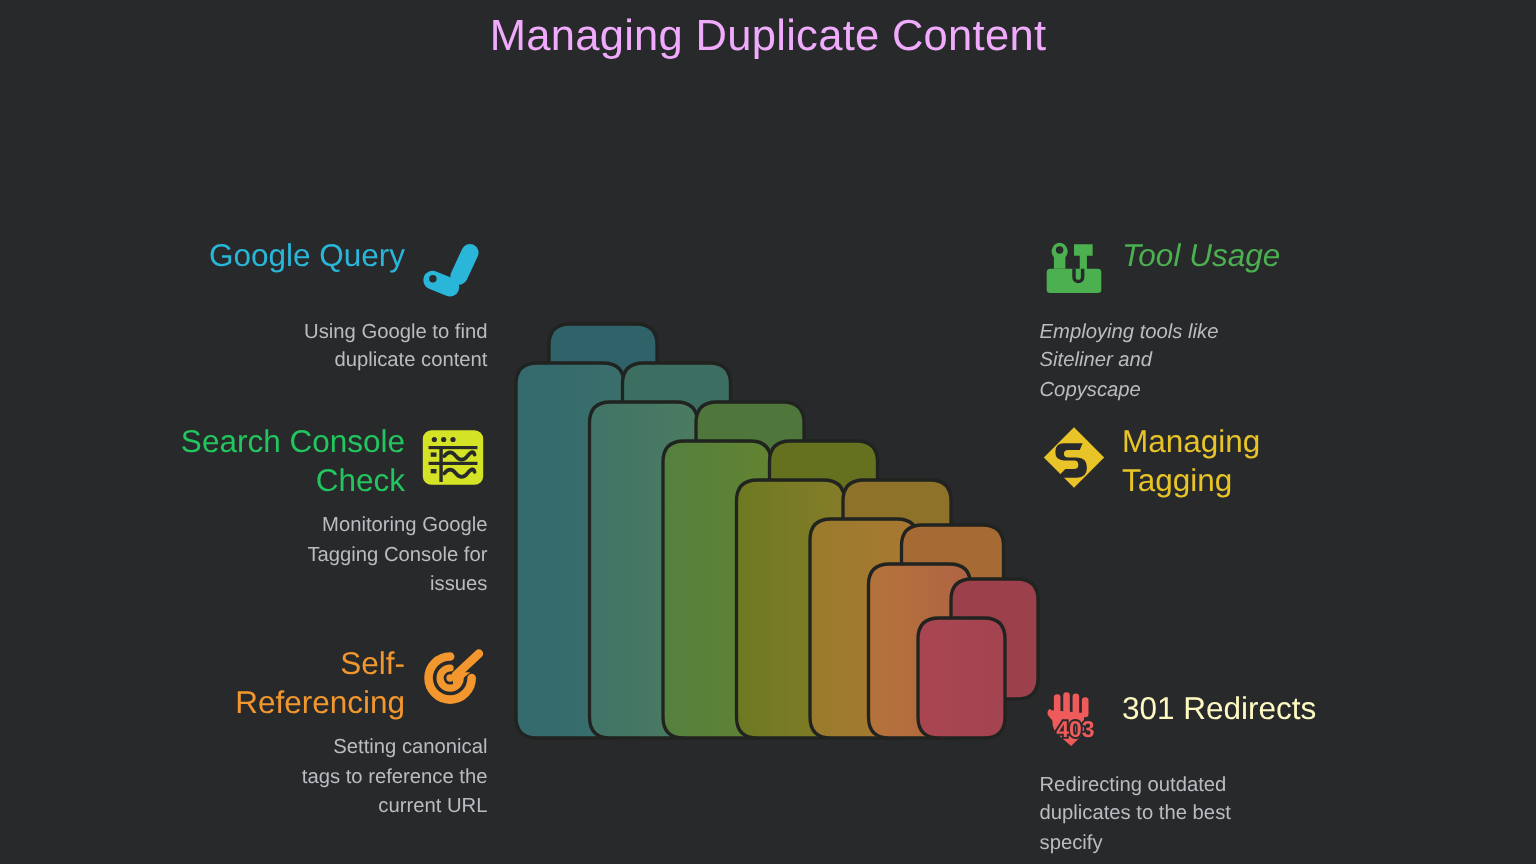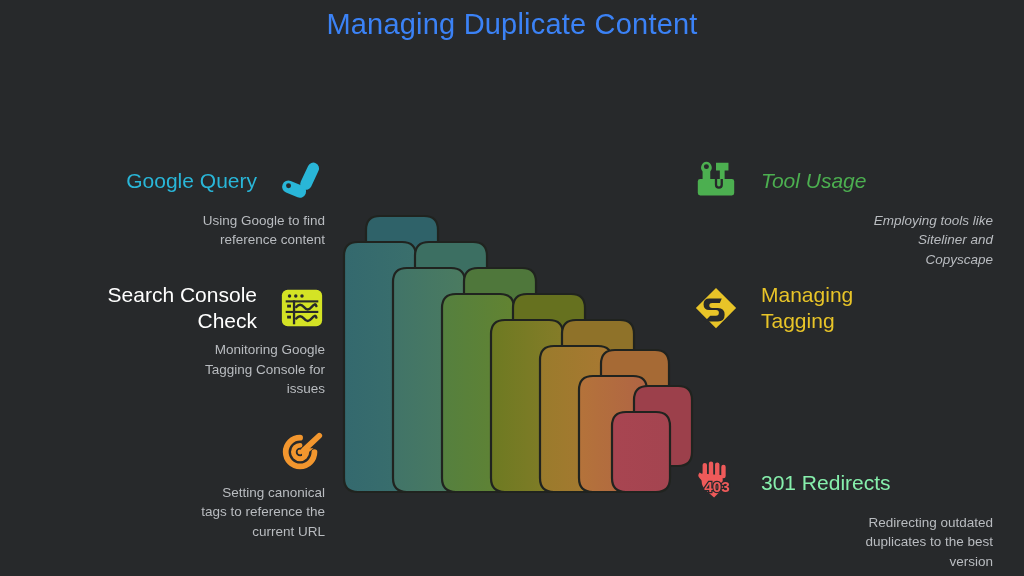--- a/index.html
+++ b/index.html
@@ -37,22 +37,21 @@
   .col-right { left: 693px; width: 300px; }
 
   .item {
     position: absolute;
     width: 100%;
   }
 
   
   .head {
     display: flex;
-    align-items: center;
-    gap: 22px;
+    gap: 9px;
   }
   .col-left .head { justify-content: flex-end; }
   .col-right .head { justify-content: flex-start; }
 
   .head-label {
     font-size: 21px;
     font-weight: 500;
     line-height: 1.22;
     white-space: pre-line;
   }
@@ -60,42 +59,42 @@
   .col-right .head-label { text-align: left; }
 
   .desc {
     margin-top: 7px;
     font-size: 13.5px;
     line-height: 1.43;
     color: #b9bcc0;
     white-space: pre-line;
   }
   .col-left .desc  { text-align: right; }
-  .col-right .desc { text-align: right; }
+  .col-right .desc { text-align: left; }
 
   .icon {
     flex: 0 0 auto;
     width: 46px;
     height: 46px;
     display: block;
   }
 
   
   #funnel {
     position: absolute;
     left: 330px;
     top: 168px;
     width: 364px;
     height: 330px;
   }
 </style>
 </head>
 <body style="background: rgb(39, 41, 43);">
 
-<div id="page-title" style="color: #3b82f6;">Managing Duplicate Content</div>
+<div id="page-title" style="color: #f0abfc;">Managing Duplicate Content</div>
 
 <div id="funnel">
   <svg width="364" height="330" viewBox="0 0 364 330">
     <defs>
       <linearGradient id="g0" x1="0" y1="0" x2="1" y2="0">
         <stop offset="0" stop-color="#34696e"></stop>
           <stop offset="1" stop-color="#3a6f6c"></stop>
       </linearGradient>
       <linearGradient id="g1" x1="0" y1="0" x2="1" y2="0">
         <stop offset="0" stop-color="#417468"></stop>
@@ -170,26 +169,26 @@
       <div class="head-label" id="left-label-0" style="color: rgb(41, 182, 216);">Google Query</div>
       <svg class="icon" viewBox="0 0 48 48">
         <g fill="#29b6d8">
           <rect x="3" y="26" width="26" height="13" rx="6.5" transform="rotate(22 16 32)"></rect>
           <rect x="26" y="4" width="12" height="30" rx="6" transform="rotate(25 32 19)"></rect>
           <circle cx="10" cy="29" r="2.6" fill="#27292b"></circle>
         </g>
       </svg>
     </div>
     <div class="desc" id="left-desc-0">Using Google to find
-reference content</div>
+duplicate content</div>
   </div>
 
   <div class="item" id="left-item-1" style="top: 152px;">
     <div class="head">
-      <div class="head-label" id="left-label-1" style="color: #ffffff;">Search Console
+      <div class="head-label" id="left-label-1" style="color: #22c55e;">Search Console
 Check</div>
       <svg class="icon" viewBox="0 0 48 48">
         <rect x="3" y="5" width="42" height="38" rx="6" fill="#d4e325"></rect>
         <circle cx="11" cy="11.5" r="1.8" fill="#27292b"></circle>
         <circle cx="17.5" cy="11.5" r="1.8" fill="#27292b"></circle>
         <circle cx="24" cy="11.5" r="1.8" fill="#27292b"></circle>
         <rect x="7" y="16" width="34" height="2.2" fill="#27292b"></rect>
         <rect x="14.5" y="16" width="2.4" height="25" fill="#27292b"></rect>
         <rect x="7" y="27" width="34" height="2.2" fill="#27292b"></rect>
         <rect x="8.5" y="20.5" width="4" height="3" fill="#27292b"></rect>
@@ -198,20 +197,22 @@
         <path d="M18 35 q4 -5 8 0 t8 0 t5 -1" stroke="#27292b" stroke-width="2.6" fill="none" stroke-linecap="round"></path>
       </svg>
     </div>
     <div class="desc" id="left-desc-1">Monitoring Google
 Tagging Console for
 issues</div>
   </div>
 
   <div class="item" id="left-item-2" style="top: 300px;">
     <div class="head">
+      <div class="head-label" id="left-label-2" style="color: rgb(242, 150, 46);">Self-
+Referencing</div>
       <svg class="icon" viewBox="0 0 48 48">
         <path d="M22 8 a15 15 0 1 0 15 15" stroke="#f2962e" stroke-width="6" fill="none" stroke-linecap="round"></path>
         <path d="M22 16 a7 7 0 1 0 7 7" stroke="#f2962e" stroke-width="5" fill="none" stroke-linecap="round"></path>
         <circle cx="22" cy="23" r="2.6" fill="#f2962e"></circle>
         <path d="M42 6 L26 21" stroke="#f2962e" stroke-width="6" stroke-linecap="round"></path>
         <path d="M24 19 l12 0 l-12 10 z" fill="#f2962e"></path>
       </svg>
     </div>
     <div class="desc" id="left-desc-2">Setting canonical
 tags to reference the
@@ -254,19 +255,19 @@
         <g fill="#ef5a5a">
           <rect x="10" y="3" width="4.6" height="16" rx="2.3"></rect>
           <rect x="16.5" y="1.5" width="4.6" height="17" rx="2.3"></rect>
           <rect x="23" y="2.5" width="4.6" height="16" rx="2.3"></rect>
           <rect x="29.5" y="5" width="4.6" height="14" rx="2.3"></rect>
           <path d="M9 14 l0 8 q0 6 5 10 l8 7 l9 -9 l0 -14 z"></path>
           <path d="M7 13 q-3 3 0 6 l10 11 l6 -6 z"></path>
         </g>
         <text x="25" y="33" font-family="'Liberation Sans', sans-serif" font-size="16" font-weight="bold" fill="#ef5a5a" text-anchor="middle" stroke="#27292b" stroke-width="2.6" paint-order="stroke">403</text>
       </svg>
-      <div class="head-label" id="right-label-2" style="color: #86efac;">301 Redirects</div>
+      <div class="head-label" id="right-label-2" style="color: #fef9c3;">301 Redirects</div>
     </div>
     <div class="desc" id="right-desc-2">Redirecting outdated
 duplicates to the best
-version</div>
+specify</div>
   </div>
 </div>
 
 </body></html>

